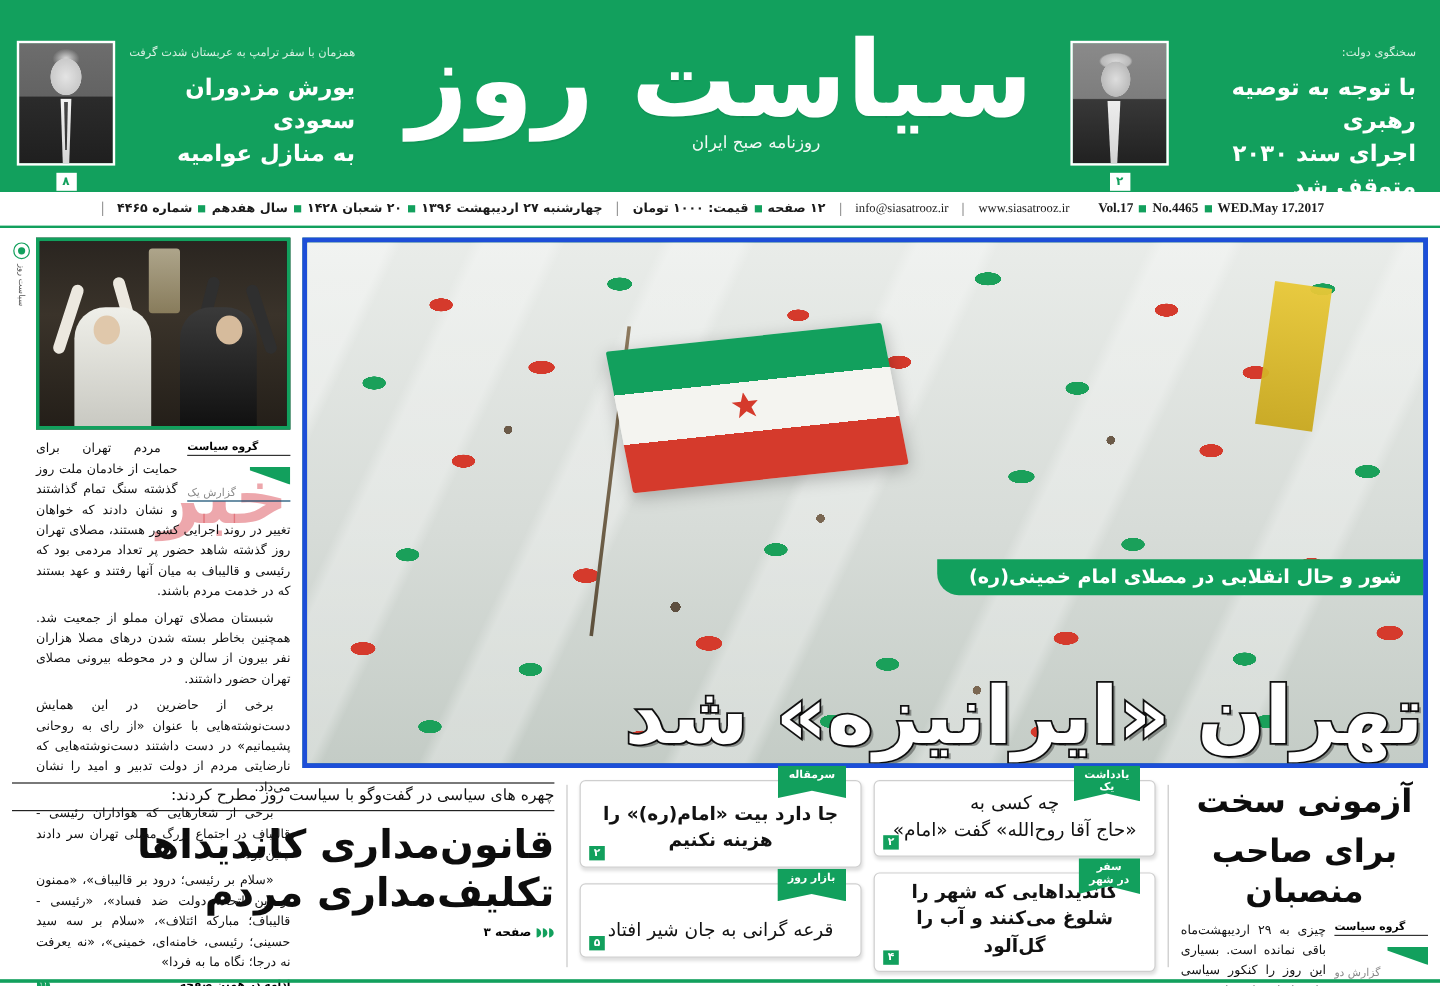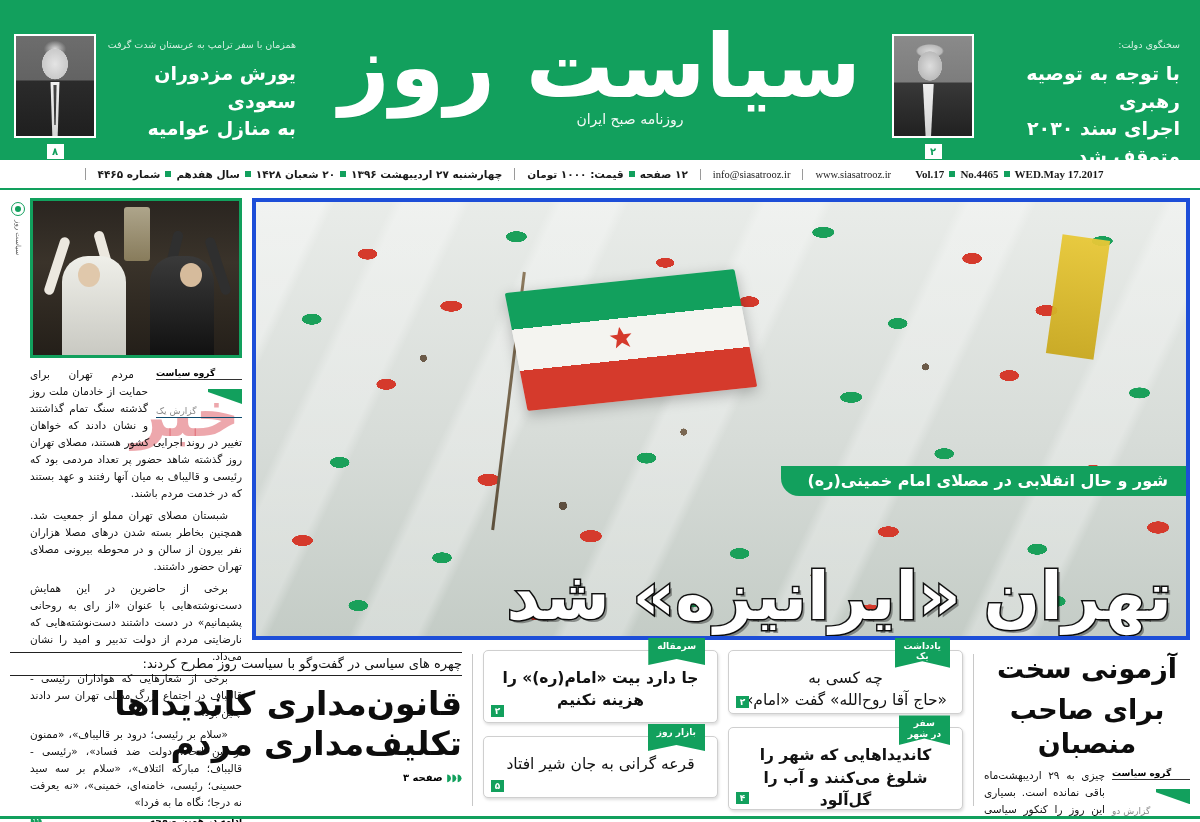--- a/index.html
+++ b/index.html
@@ -429,21 +429,21 @@
     background: #12a05d;
     color: #ffffff;
     font-size: 16px;
     font-weight: bold;
     padding: 5px 18px 6px 26px;
     direction: rtl;
     border-radius: 0 0 0 18px;
   }
   .photo-headline {
     position: absolute;
-    right: 14px; bottom: 6px;
+    right: 0; bottom: 6px;
     direction: rtl;
     font-size: 66px;
     font-weight: bold;
     color: #ffffff;
     line-height: 1;
     letter-spacing: -1px;
     -webkit-text-stroke: 3px #111;
     paint-order: stroke fill;
     text-shadow: 3px 3px 0 rgba(0,0,0,.35);
     white-space: nowrap;
@@ -493,21 +493,21 @@
   .teaser-col { flex: 1 1 0; display:flex; flex-direction:column; gap: 13px; }
   .teaser {
     position: relative;
     border: 1px solid #cfcfcf;
     background: #fff;
     border-radius: 5px;
     box-shadow: 1px 2px 3px rgba(0,0,0,.13);
     direction: rtl;
     padding: 16px 10px 10px 10px;
     min-height: 62px;
-    display:flex; align-items:flex-start; justify-content:center;
+    display:flex; align-items:flex-end; justify-content:center;
   }
   .teaser-tab {
     position: absolute;
     top: -13px; right: 12px;
     background: #12a05d;
     color: #fff;
     font-size: 9px;
     font-weight: bold;
     line-height: 1.15;
     padding: 3px 9px 6px 9px;

